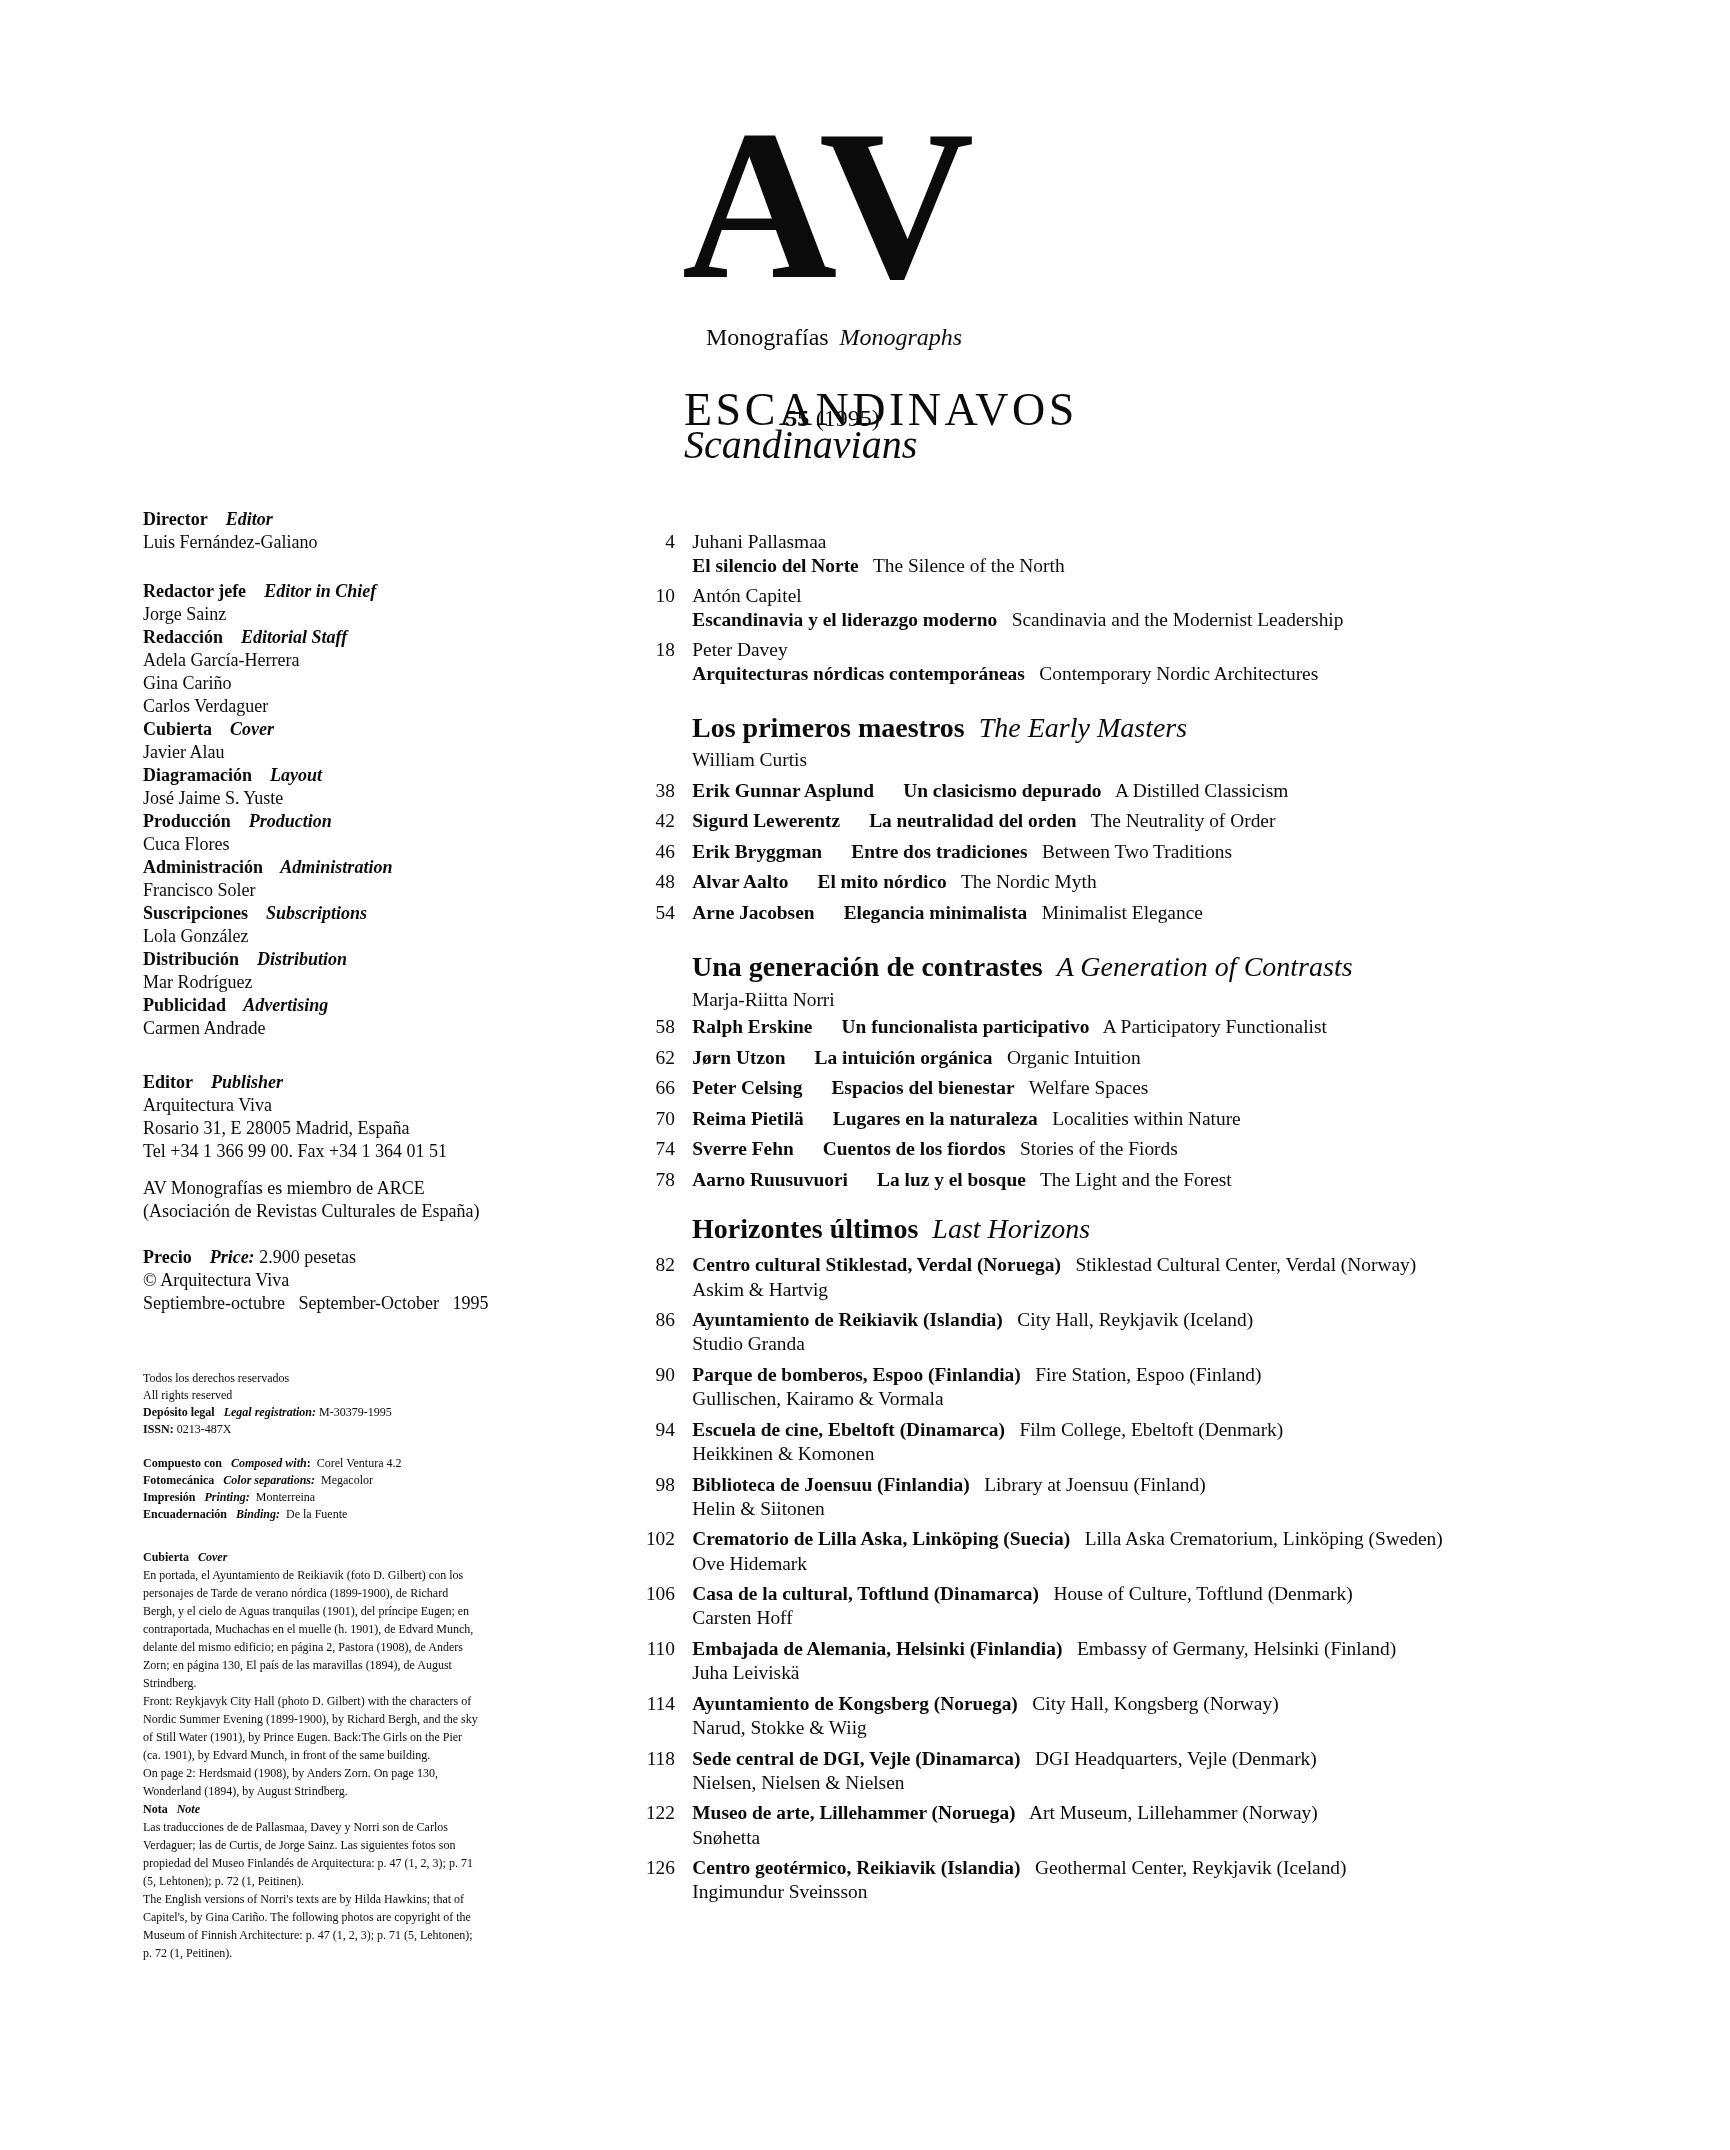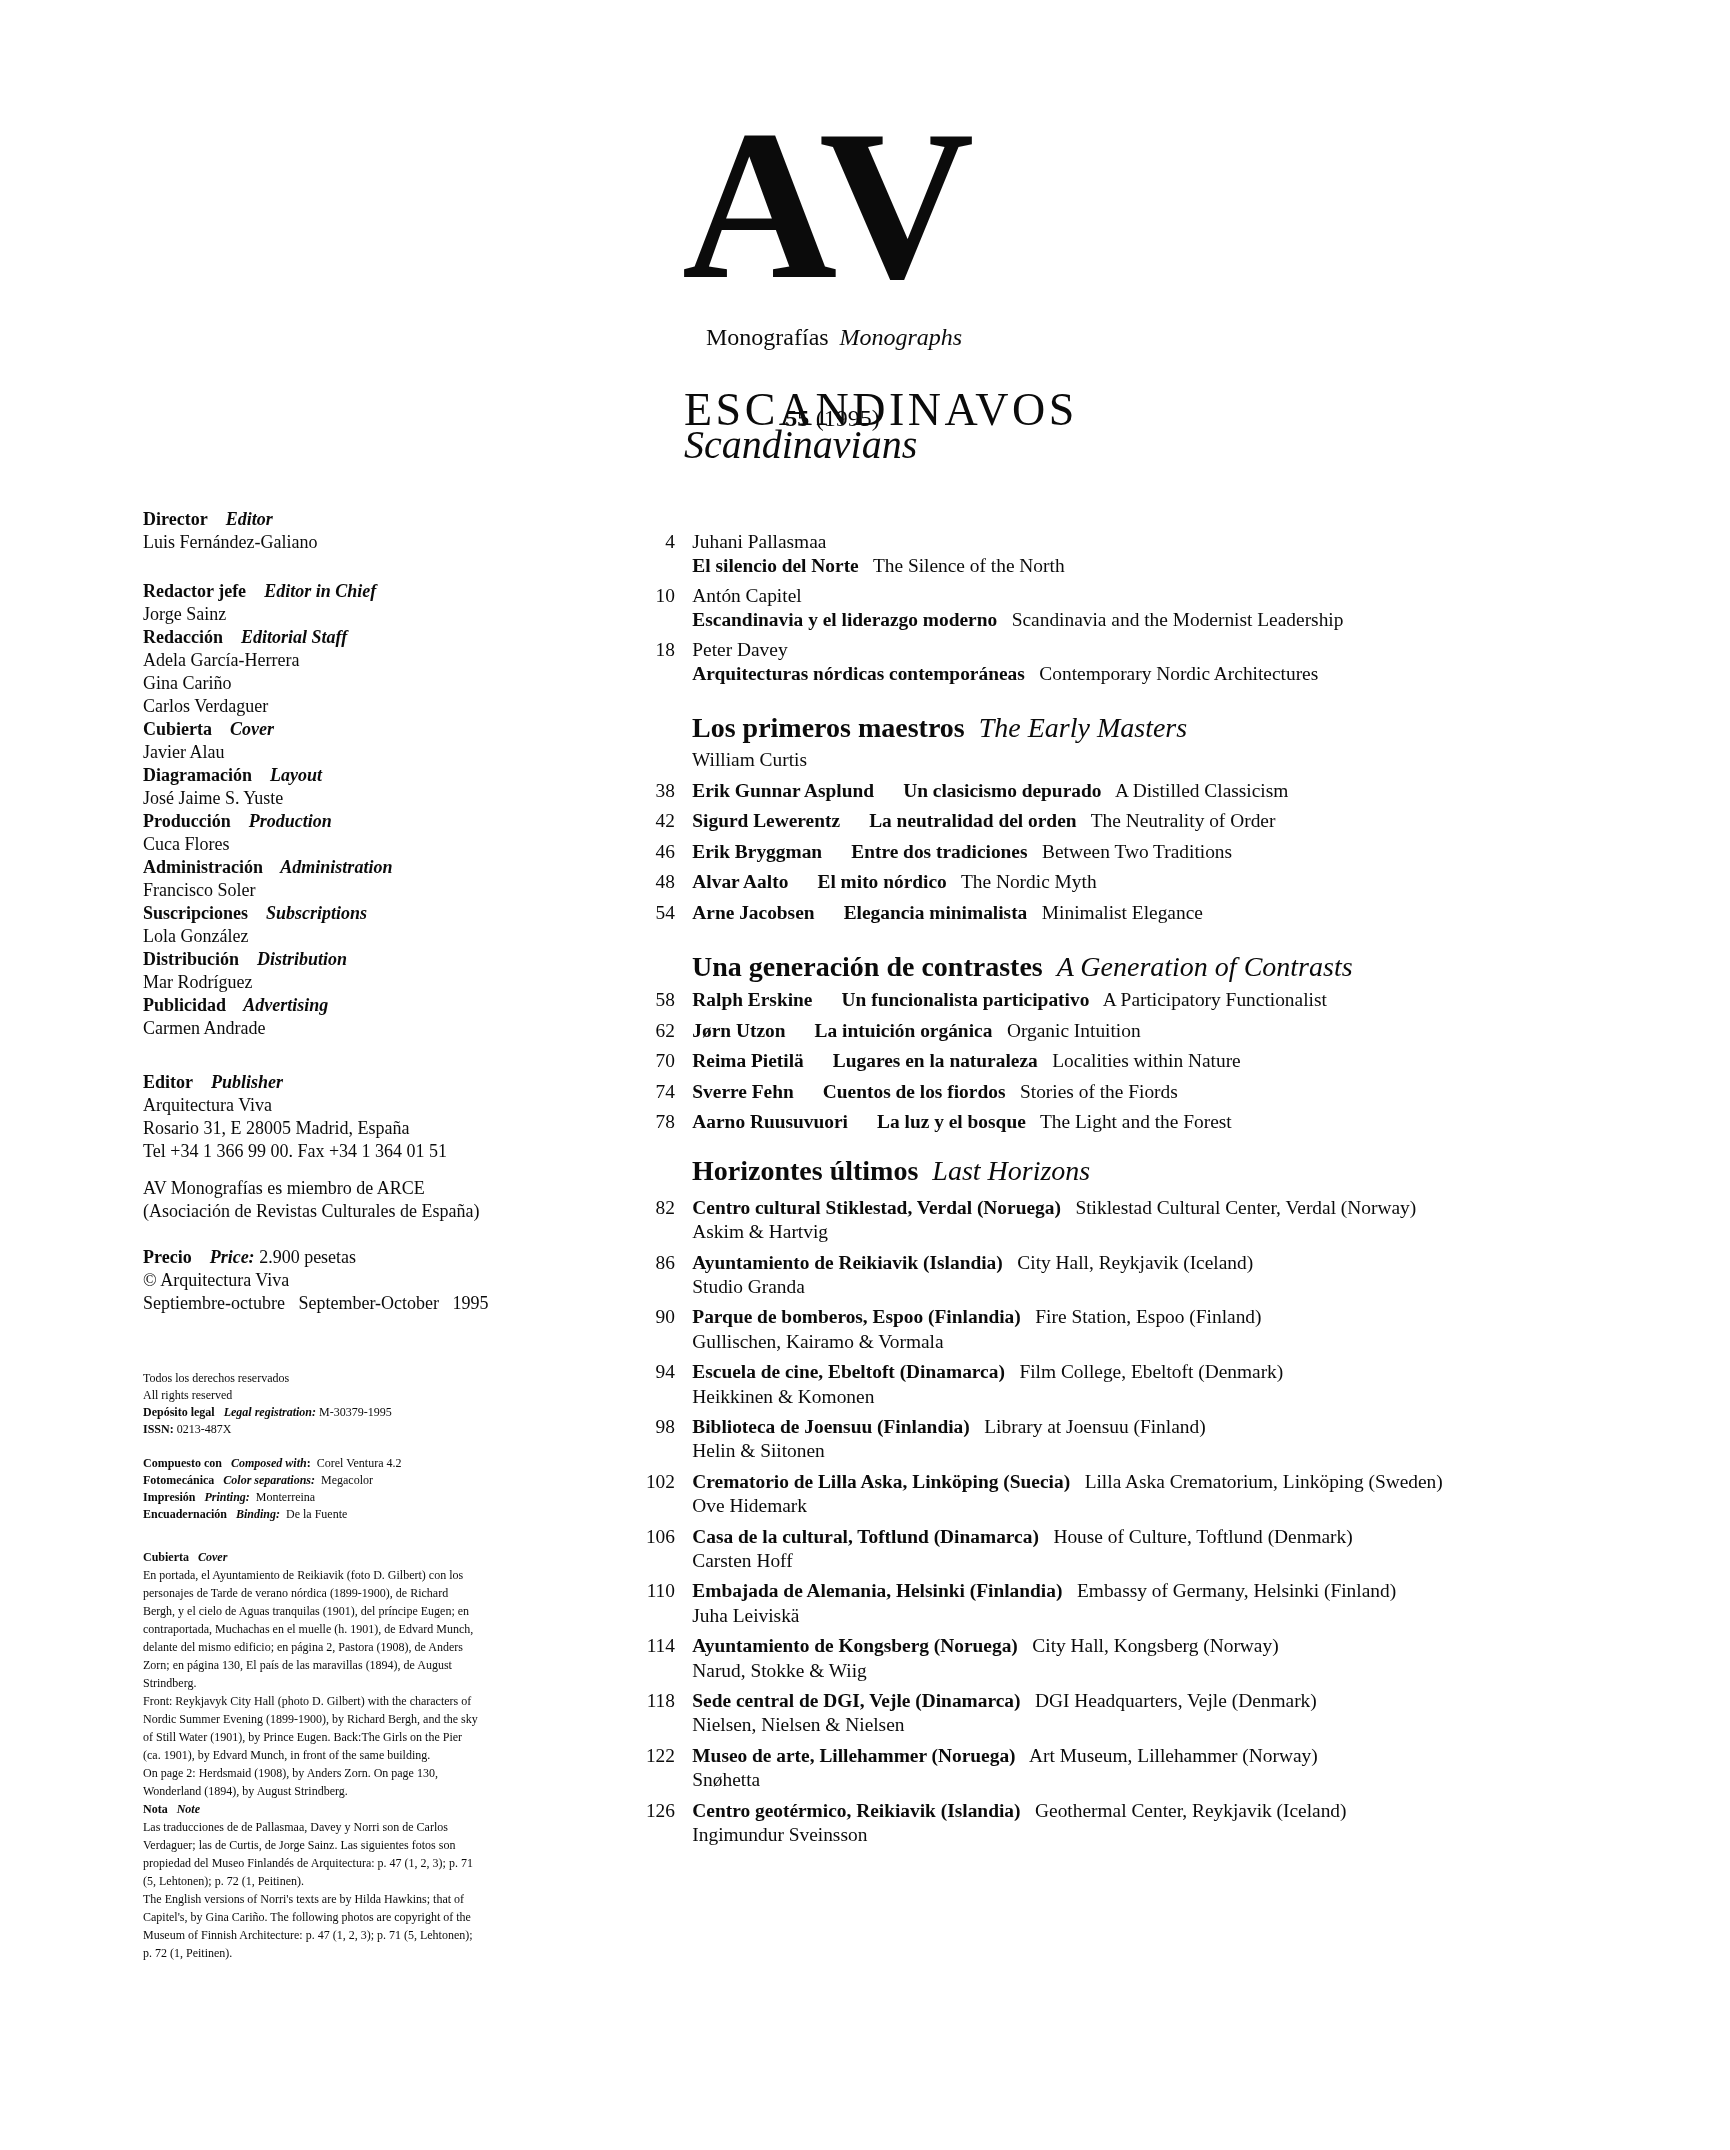--- a/index.html
+++ b/index.html
@@ -230,30 +230,37 @@
       </div>
       <div class="entry">
         <div class="num">54</div>
         <div class="body">
           <div class="line"><span class="sg-b">Arne Jacobsen</span><span class="sg-b">      Elegancia minimalista</span><span class="sg-i">   Minimalist Elegance</span></div>
         </div>
       </div>
     </div>
     <div class="sec sec-2">
       <h2><span class="h-es">Una generación de contrastes</span><span class="h-en">A Generation of Contrasts</span></h2>
+      <div class="intro line">Marja-Riitta Norri</div>
       <div class="entry first">
         <div class="num">58</div>
         <div class="body">
           <div class="line"><span class="sg-b">Ralph Erskine</span><span class="sg-b">      Un funcionalista participativo</span><span class="sg-i">   A Participatory Functionalist</span></div>
         </div>
       </div>
       <div class="entry">
         <div class="num">62</div>
         <div class="body">
           <div class="line"><span class="sg-b">Jørn Utzon</span><span class="sg-b">      La intuición orgánica</span><span class="sg-i">   Organic Intuition</span></div>
+        </div>
+      </div>
+      <div class="entry">
+        <div class="num">66</div>
+        <div class="body">
+          <div class="line"><span class="sg-b">Peter Celsing</span><span class="sg-b">      Espacios del bienestar</span><span class="sg-i">   Welfare Spaces</span></div>
         </div>
       </div>
       <div class="entry">
         <div class="num">70</div>
         <div class="body">
           <div class="line"><span class="sg-b">Reima Pietilä</span><span class="sg-b">      Lugares en la naturaleza</span><span class="sg-i">   Localities within Nature</span></div>
         </div>
       </div>
       <div class="entry">
         <div class="num">74</div>

